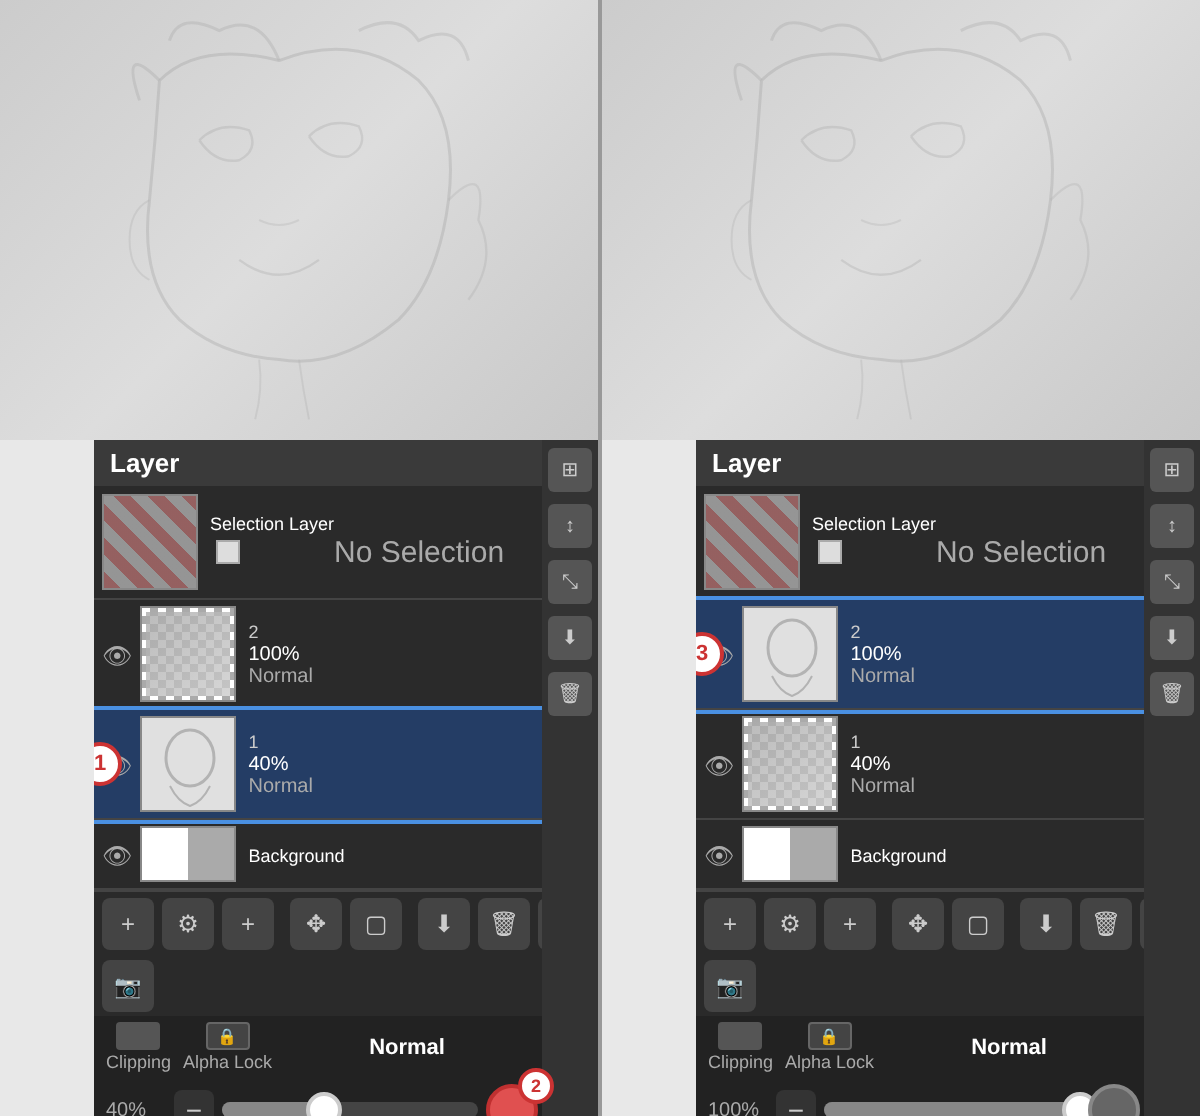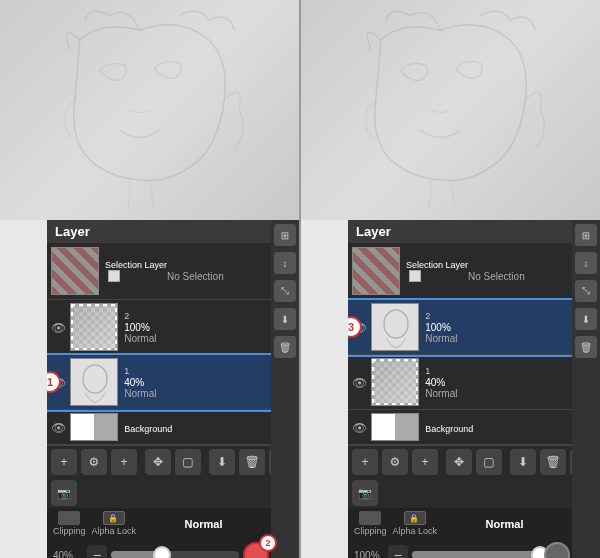--- a/index.html
+++ b/index.html
@@ -330,21 +330,21 @@
 
     
     .sel-layer-name {
       color: #fff;
       font-size: 9px;
       line-height: 1.2;
     }
 
     .sel-layer-sub {
       color: #aaa;
-      font-size: 10px;
+      font-size: 15px;
       padding-left: 44px;
     }
 
     
     .layer-row.highlighted {
       outline: 2px solid #4a90e2;
       background: rgba(30, 80, 160, 0.5);
     }
 
     .small-checkbox {

